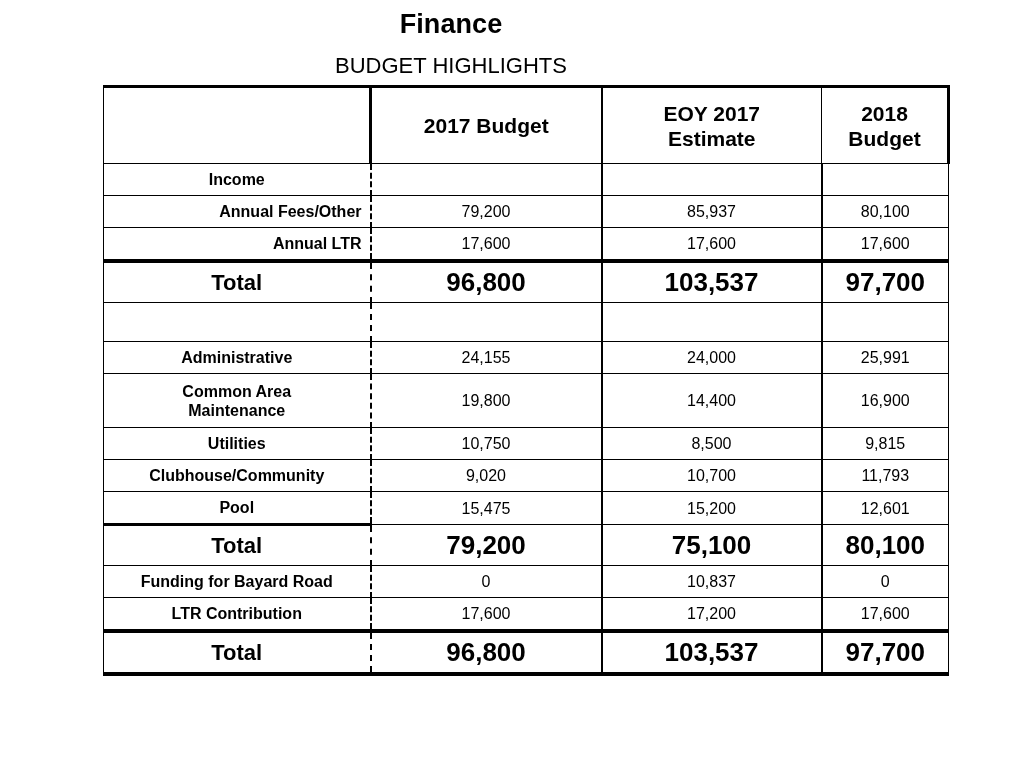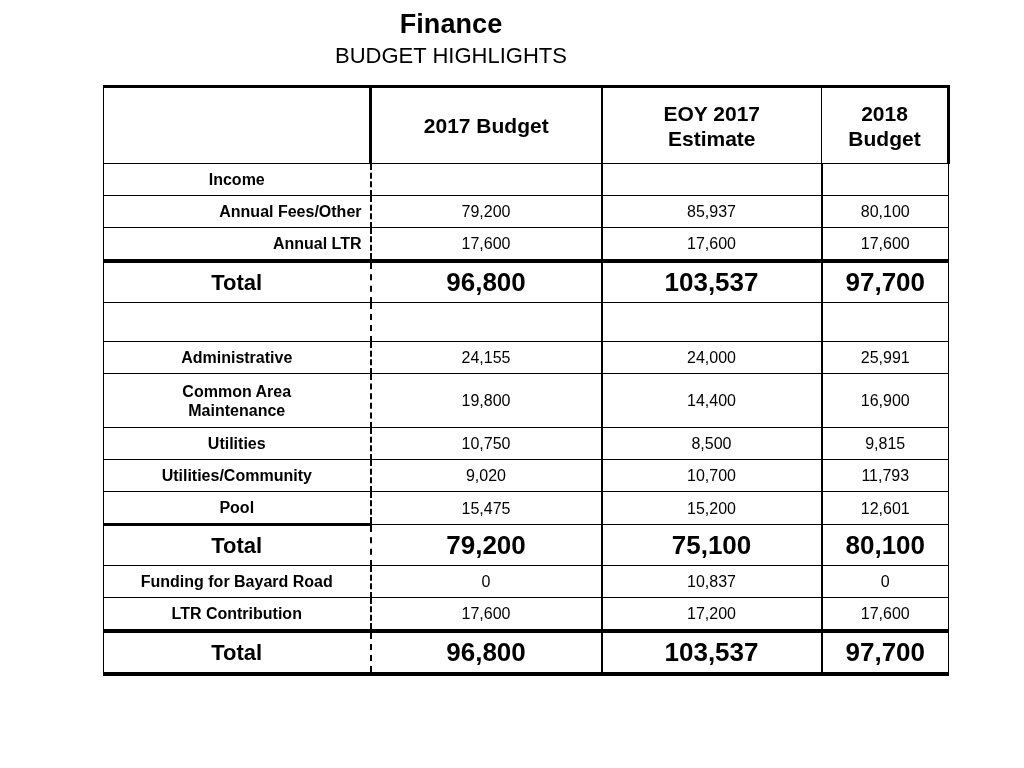--- a/index.html
+++ b/index.html
@@ -29,21 +29,21 @@
   .title-main {
     font-size: 27px;
     font-weight: bold;
     line-height: 32px;
     letter-spacing: 0.1px;
   }
   .title-sub {
     font-size: 22px;
     font-weight: normal;
     line-height: 28px;
-    margin-top: 2px;
+    margin-top: 12px;
   }
 
   .table-wrap {
     position: absolute;
     left: 103px;
     top: 85px;
     width: 845px;
   }
 
   table.budget {
@@ -213,21 +213,21 @@
         </tr>
 
         <tr class="body">
           <td class="lbl center">Utilities</td>
           <td class="dcol">10,750</td>
           <td class="dmid">8,500</td>
           <td class="dlast">9,815</td>
         </tr>
 
         <tr class="body">
-          <td class="lbl center">Utilities/Community</td>
+          <td class="lbl center">Clubhouse/Community</td>
           <td class="dcol">9,020</td>
           <td class="dmid">10,700</td>
           <td class="dlast">11,793</td>
         </tr>
 
         <tr class="body">
           <td class="lbl center">Pool</td>
           <td class="dcol">15,475</td>
           <td class="dmid">15,200</td>
           <td class="dlast">12,601</td>

